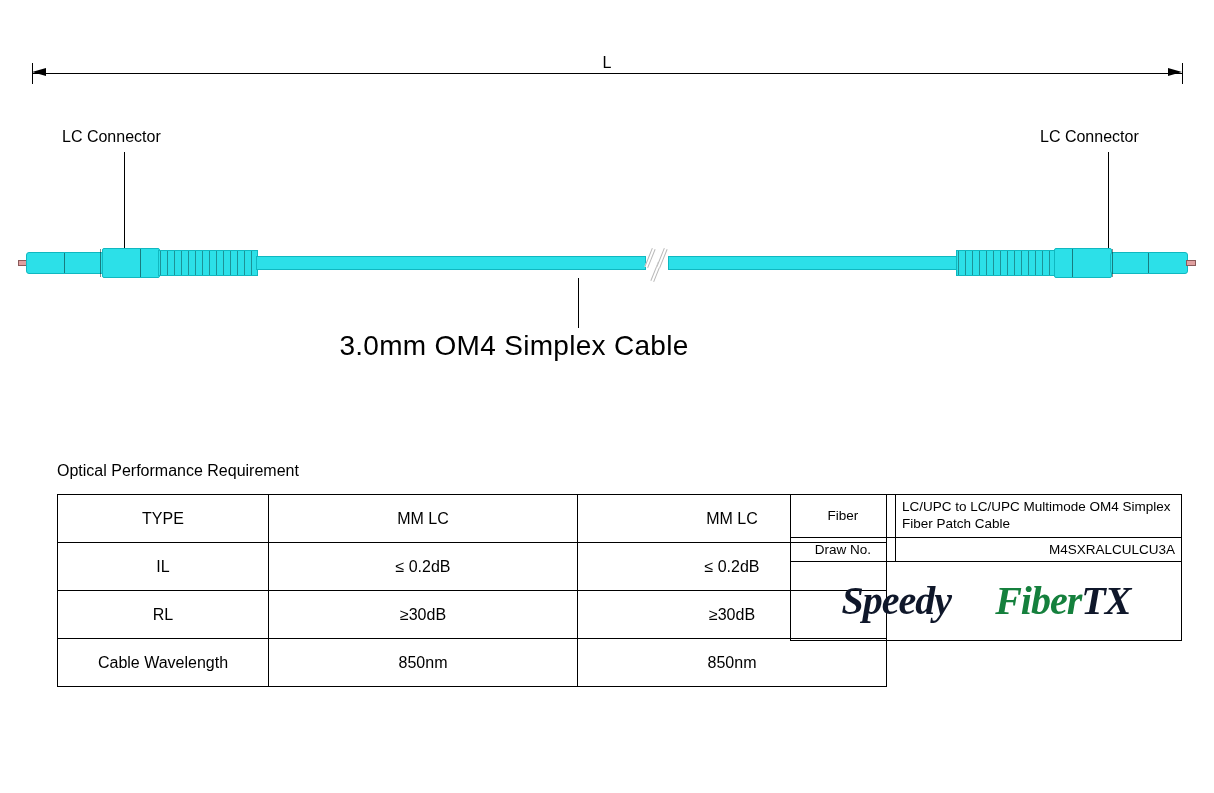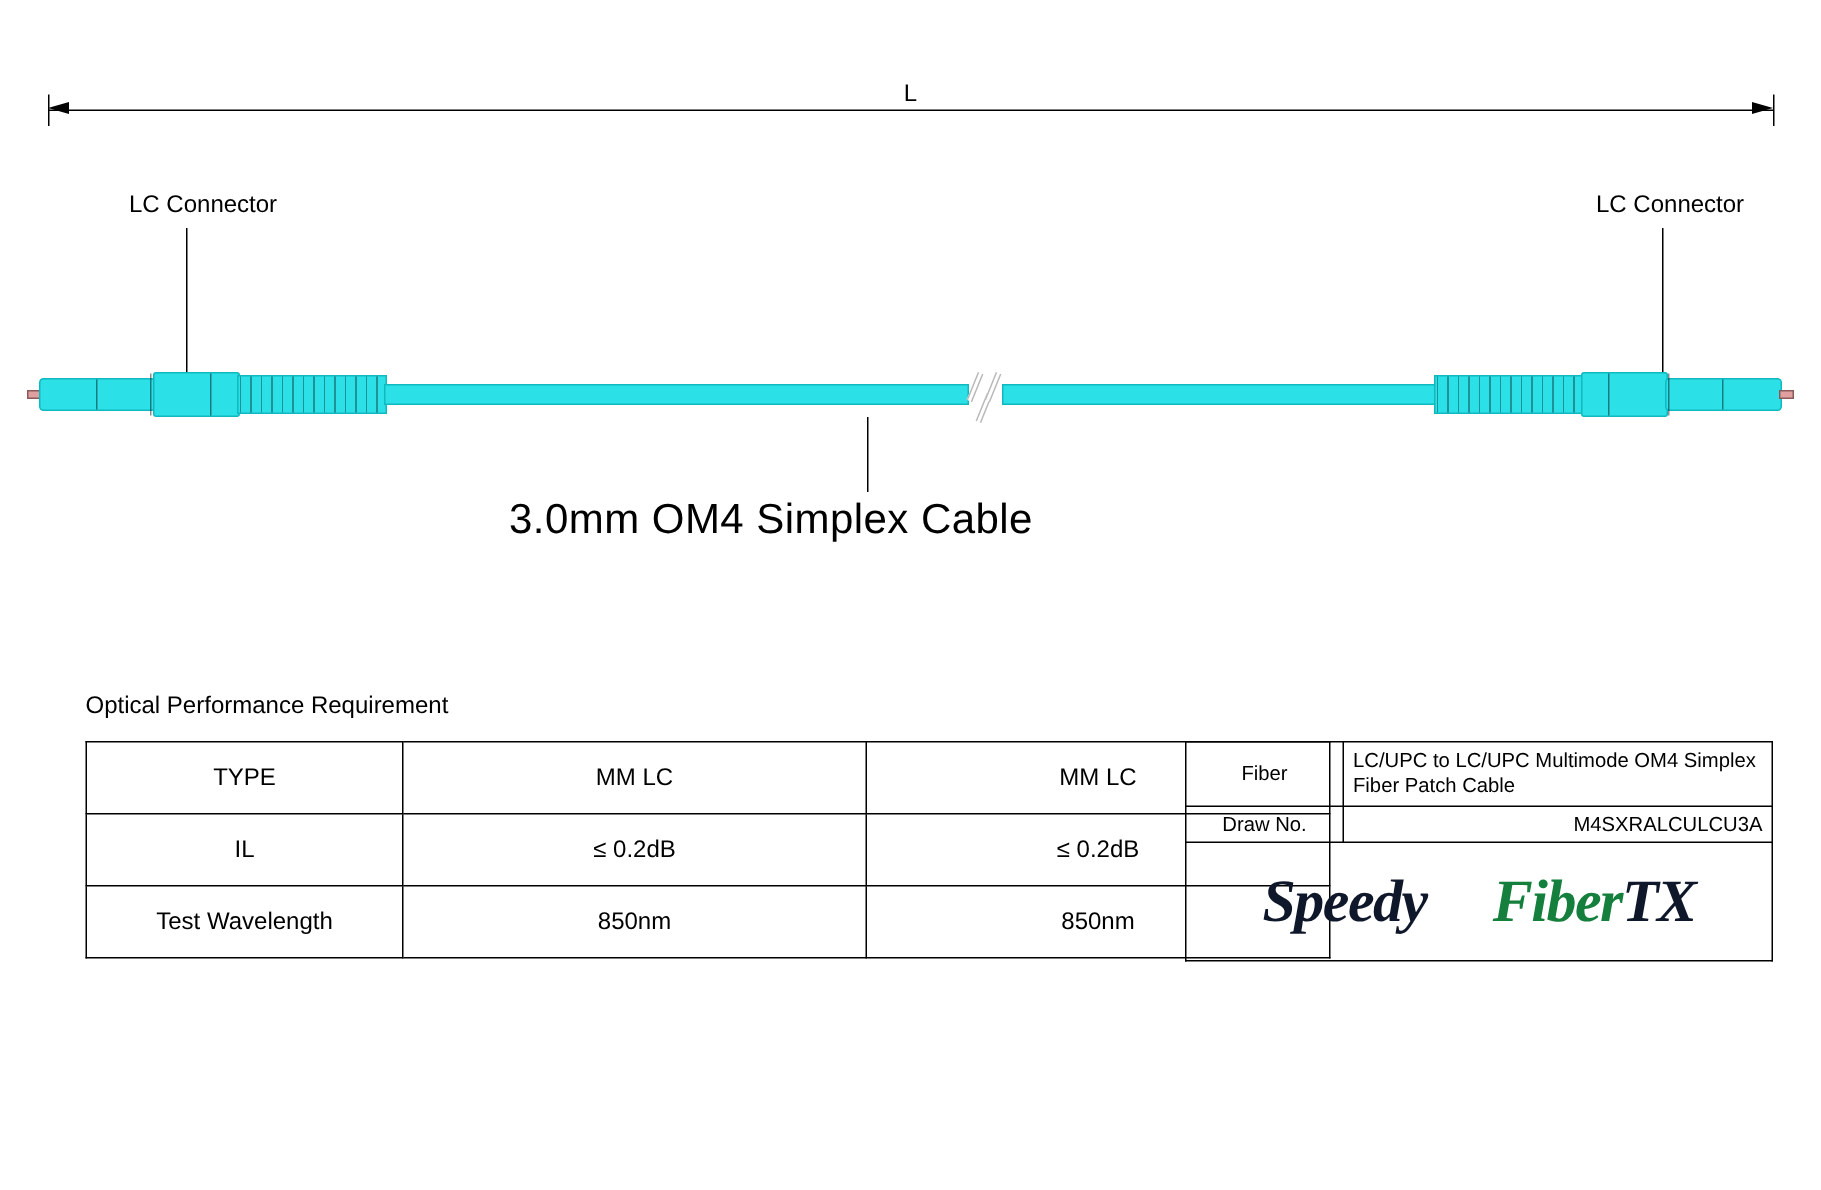--- a/index.html
+++ b/index.html
@@ -57,21 +57,20 @@
     background: #000;
   }
   #dim-tick-left { left: 32px; }
   #dim-tick-right { left: 1182px; }
 
   
   .leader-label {
     position: absolute;
     font-size: 16px;
     white-space: nowrap;
-    margin-left: 24px;
   }
   #label-lc-left { left: 62px; top: 128px; }
   #label-lc-right { left: 1040px; top: 128px; }
   .leader-line {
     position: absolute;
     width: 1px;
     background: #000;
   }
   #leader-left { left: 124px; top: 152px; height: 105px; }
   #leader-right { left: 1108px; top: 152px; height: 105px; }
@@ -295,21 +294,26 @@
       <td>TYPE</td>
       <td>MM LC</td>
       <td>MM LC</td>
     </tr>
     <tr>
       <td>IL</td>
       <td>≤ 0.2dB</td>
       <td>≤ 0.2dB</td>
     </tr>
     <tr>
-      <td>Test Wavelength</td>
+      <td>RL</td>
+      <td>≥30dB</td>
+      <td>≥30dB</td>
+    </tr>
+    <tr>
+      <td>Cable Wavelength</td>
       <td>850nm</td>
       <td>850nm</td>
     </tr>
   </tbody>
 </table>
 
 <table id="title-block">
   <tbody>
     <tr>
       <td class="tb-key">Fiber</td>

